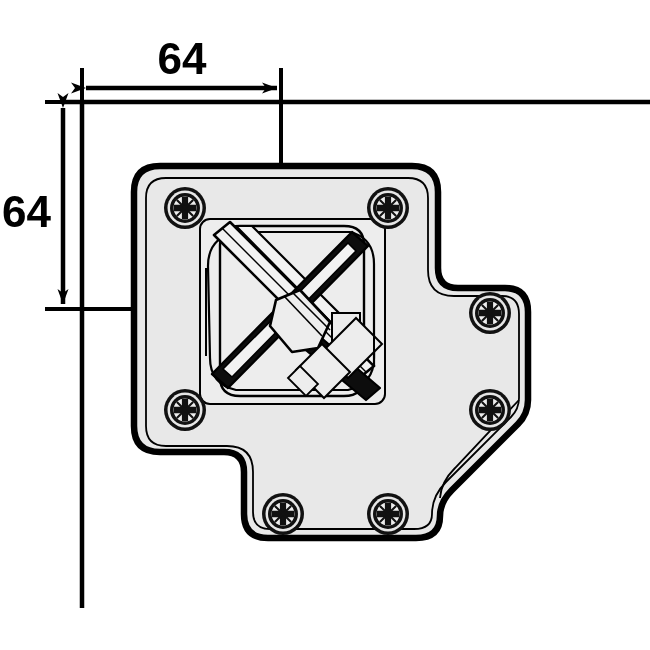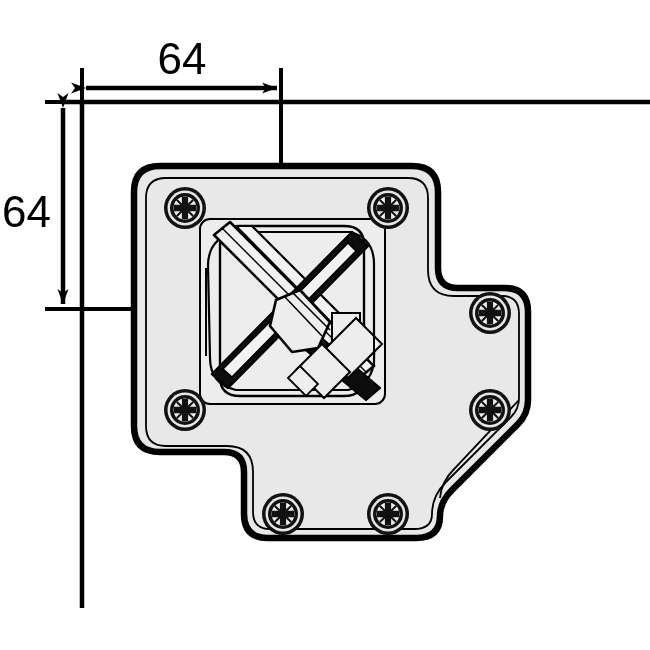--- a/index.html
+++ b/index.html
@@ -1,18 +1,18 @@
 <!DOCTYPE html>
 <html><head>
 <meta charset="utf-8">
 <style>
   html,body{margin:0;padding:0;background:#ffffff;}
   body{width:650px;height:650px;overflow:hidden;
        font-family:"Liberation Sans", sans-serif;}
-  #stage{position:relative;width:650px;height:464px;background:#ffffff;}
+  #stage{position:relative;width:650px;height:464px;background:#ffffff;font-weight:bold;}
   svg{display:block;}
   .dimtext{font-family:"Liberation Sans", sans-serif;font-size:44px;fill:#000;}
 </style>
 </head>
 <body>
 
 <div id="stage">
 <svg id="svgroot" width="650" height="650" viewBox="0 0 650 650">
 
   <defs>

